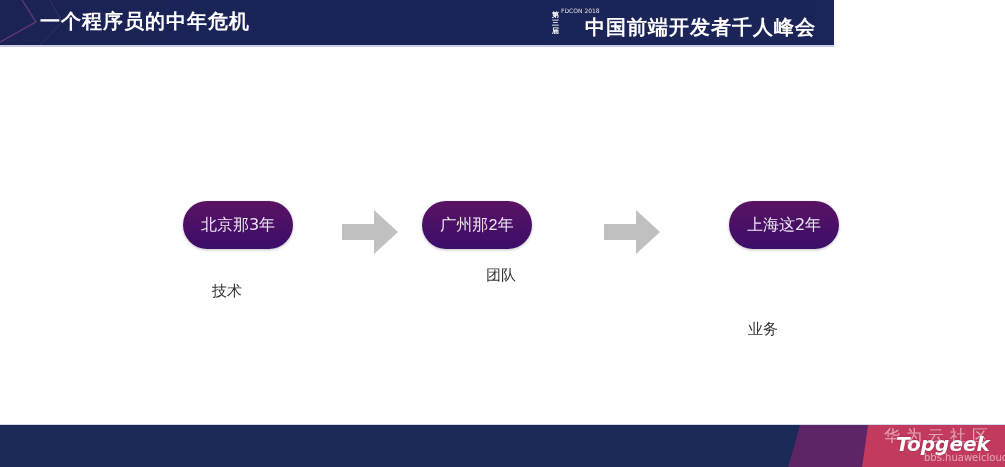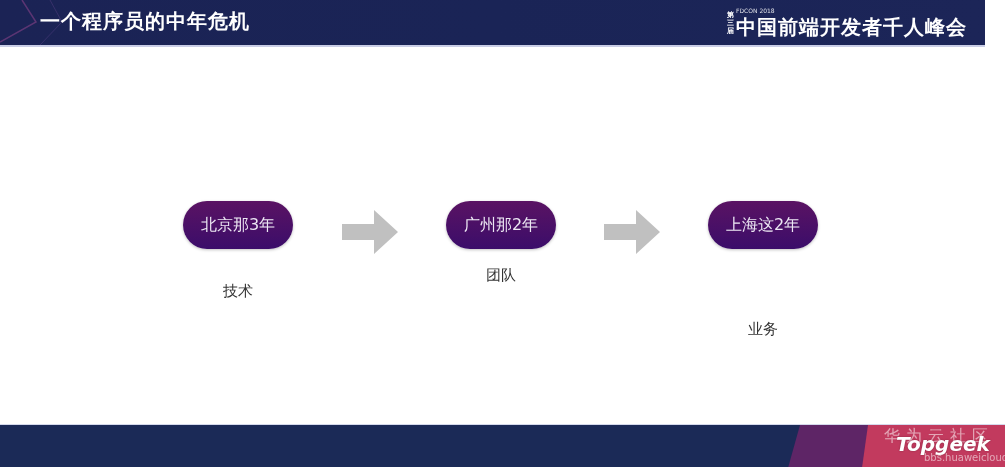--- a/index.html
+++ b/index.html
@@ -2,21 +2,21 @@
 <html><head>
 <meta charset="utf-8">
 <style>
   html, body { margin: 0; padding: 0; }
   body {
     width: 1005px; height: 467px; position: relative; overflow: hidden;
     background: #ffffff;
     font-family: "DejaVu Sans", "Liberation Sans", sans-serif;
   }
   .header {
-    position: absolute; left: 0; top: 0; width: 985px; height: 45px;
+    position: absolute; left: 0; top: 0; width: 834px; height: 45px;
     background: linear-gradient(90deg, #1b2355 0%, #1a2456 50%, #1c2558 100%);
     border-bottom: 2px solid #c9cde6;
     overflow: hidden;
   }
   .header .deco {
     position: absolute; left: 0; top: 0; width: 120px; height: 45px;
   }
   .header .title {
     position: absolute; left: 40px; top: 8px;
     color: #ffffff; font-size: 20px; font-weight: bold; letter-spacing: 1px;
@@ -24,21 +24,21 @@
   .conf {
     position: absolute; right: 18px; top: 4px; height: 38px;
     display: flex; align-items: center;
   }
   .conf .edition {
     display: flex; flex-direction: column; color: #ffffff;
     font-size: 7px; line-height: 8px; font-weight: bold; margin-right: 2px;
   }
   .conf .right { display: flex; flex-direction: column; }
   .conf .sub { color: #ffffff; font-size: 6px; line-height: 8px; opacity: 0.85; }
-  .conf .name { color: #ffffff; font-size: 20px; font-weight: bold; line-height: 24px; letter-spacing: 1px; }
+  .conf .name { color: #ffffff; font-size: 20px; font-weight: bold; line-height: 24px; letter-spacing: 1px; margin-left: 24px; }
 
   .box {
     position: absolute; width: 110px; height: 48px; border-radius: 24px;
     background: linear-gradient(180deg, #5a1363 0%, #3b0d6a 100%);
     display: flex; align-items: center; justify-content: center;
     color: #ece7f3; font-size: 16px;
     box-shadow: 0 1px 3px rgba(0,0,0,0.25);
   }
   .caption {
     position: absolute; width: 110px; text-align: center;
@@ -91,36 +91,36 @@
     <div class="right">
       <span class="sub">FDCON 2018</span>
       <span class="name">中国前端开发者千人峰会</span>
     </div>
   </div>
 </div>
 
 <div class="box" style="left:183px; top:201px;">
   <span>北京那3年</span>
 </div>
-<div class="caption" style="left:183px; top:282px;">技术</div>
+<div class="caption" style="left:172px; top:282px;">技术</div>
 
 <svg class="arrow" style="left:342px; top:210px;" viewBox="0 0 56 44">
   <polygon points="0,14 32,14 32,0 56,22 32,44 32,30 0,30" fill="#c0c0c0"></polygon>
 </svg>
 
-<div class="box" style="left:446px; top:201px;">
+<div class="box" style="left:422px; top:201px;font-family:Liberation Mono, monospace;">
   <span>广州那2年</span>
 </div>
 <div class="caption" style="left:446px; top:266px;">团队</div>
 
 <svg class="arrow" style="left:604px; top:210px;" viewBox="0 0 56 44">
   <polygon points="0,14 32,14 32,0 56,22 32,44 32,30 0,30" fill="#c0c0c0"></polygon>
 </svg>
 
-<div class="box" style="left:708px; top:201px;">
+<div class="box" style="left:729px; top:201px;">
   <span>上海这2年</span>
 </div>
 <div class="caption" style="left:708px; top:282px;margin-top:38px;">业务</div>
 
 <div class="footer">
   <svg class="band" viewBox="0 0 1005 43" preserveAspectRatio="none">
     <rect x="0" y="0" width="1005" height="43" fill="#1b2a57"></rect>
     <polygon points="800,0 870,0 870,43 788,43" fill="#5e2566"></polygon>
     <polygon points="868,0 1005,0 1005,43 862,43" fill="#c23a5e"></polygon>
   </svg>

